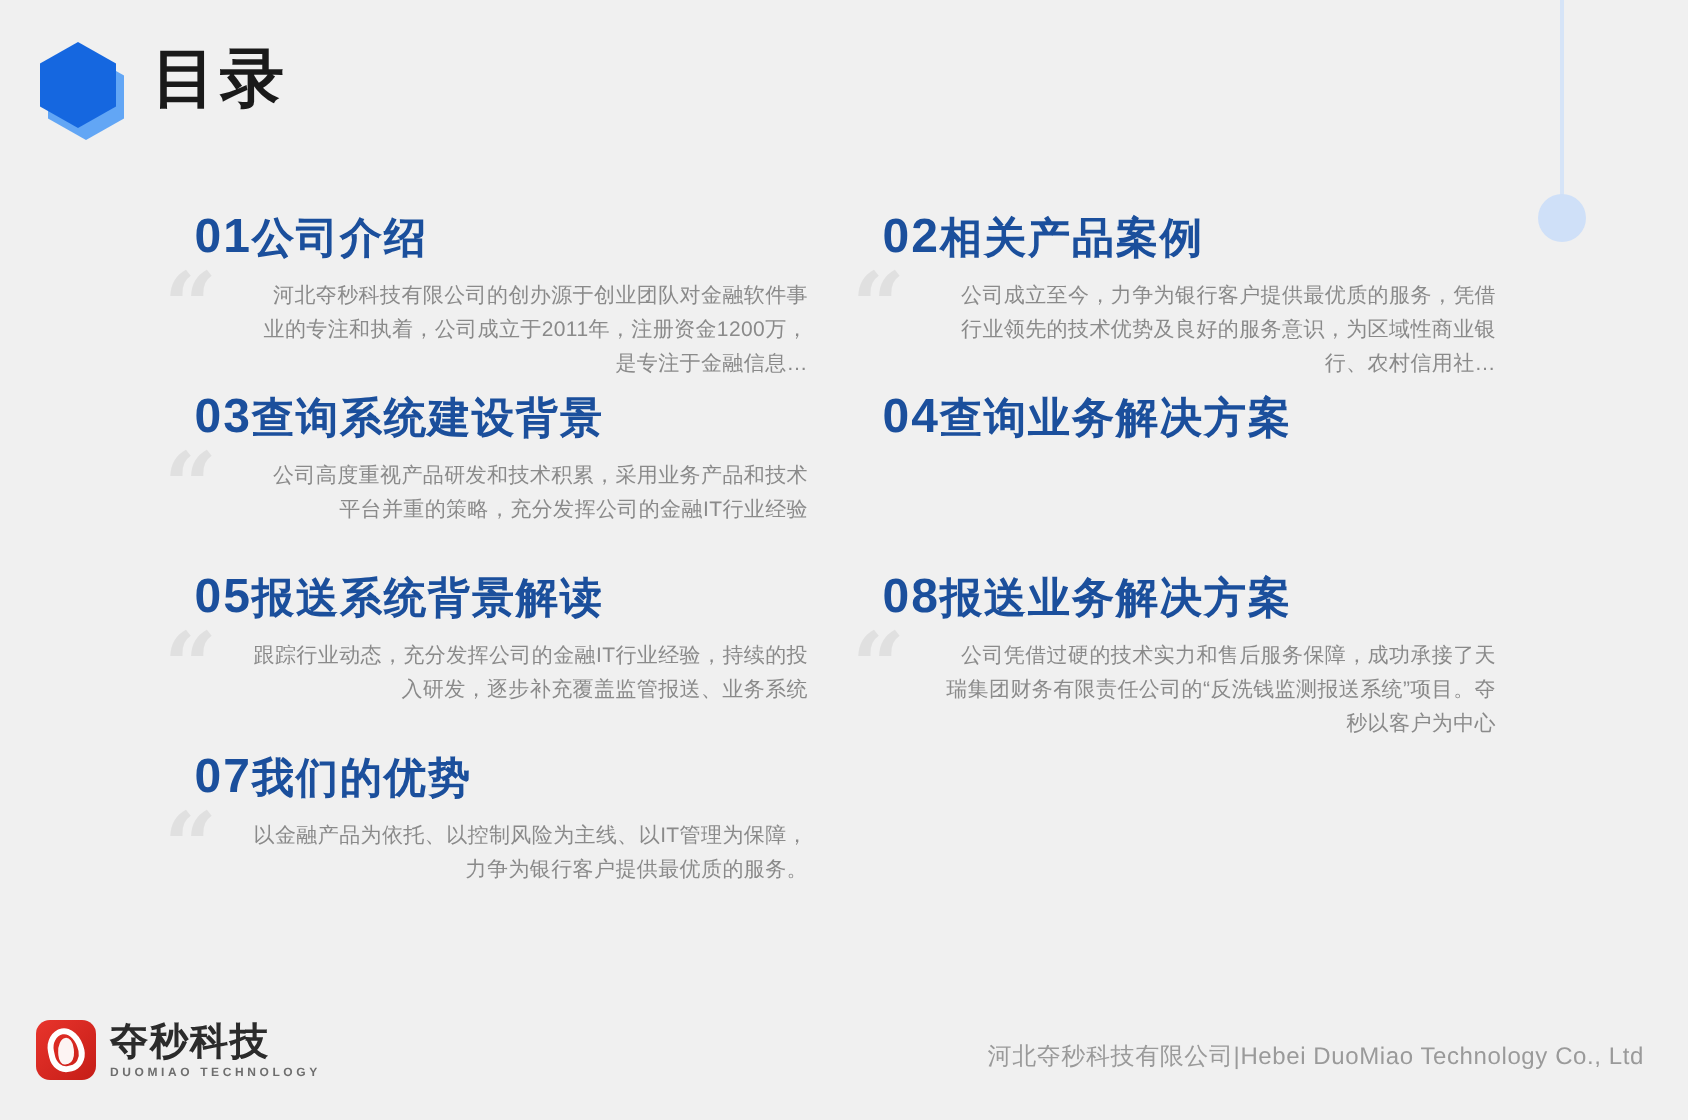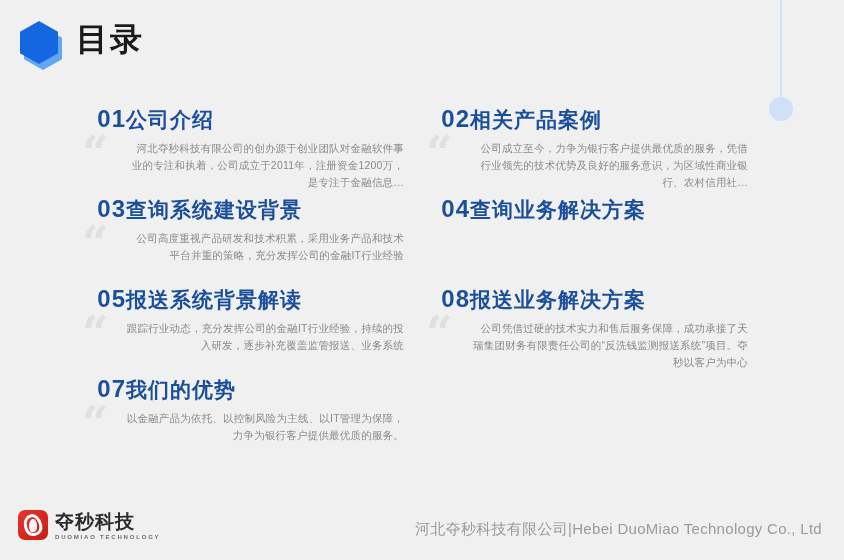--- a/index.html
+++ b/index.html
@@ -218,21 +218,21 @@
     color: #6e6e6e;
     letter-spacing: 1.8px;
     display: block;
     margin-top: 3px;
     font-weight: bold;
   }
   .footer-right {
     position: absolute;
     right: 22px;
     top: 26px;
-    font-size: 15px;
+    font-size: 12px;
     color: #9a9a9a;
     letter-spacing: 0.3px;
   }
 </style>
 </head>
 <body>
 
 <div class="slide">
 
   <div class="deco-line"></div>

